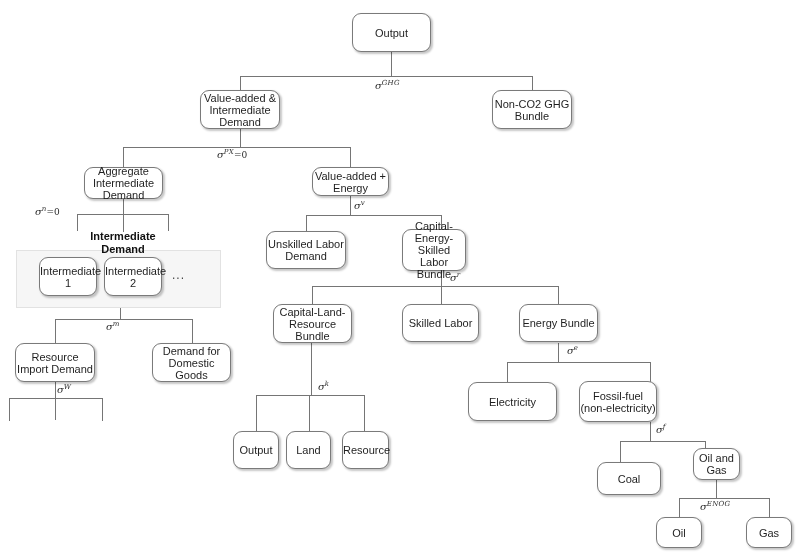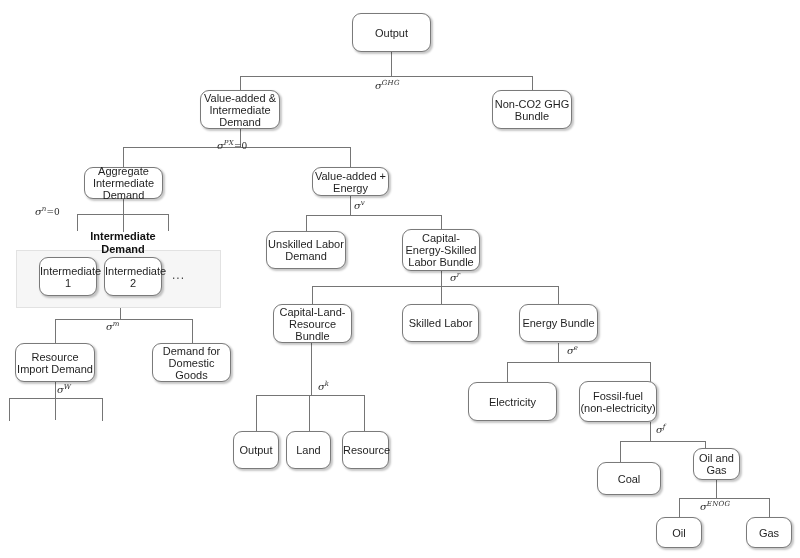--- a/index.html
+++ b/index.html
@@ -136,21 +136,21 @@
     </div>
   <div class="node" style="left:15px;top:343px;width:80px;height:39px">
       <span>Resource Import Demand</span>
     </div>
   <div class="node" style="left:152px;top:343px;width:79px;height:39px">
       <span>Demand for Domestic Goods</span>
     </div>
   <div class="node" style="left:266px;top:231px;width:80px;height:38px">
       <span>Unskilled Labor Demand</span>
     </div>
-  <div class="node" style="left:402px;top:229px;width:78px;height:42px">
+  <div class="node" style="left:402px;top:229px;width:64px;height:42px">
       <span>Capital-Energy-Skilled Labor Bundle</span>
     </div>
   <div class="node" style="left:273px;top:304px;width:79px;height:39px">
       <span>Capital-Land-Resource Bundle</span>
     </div>
   <div class="node" style="left:402px;top:304px;width:77px;height:38px">
       <span>Skilled Labor</span>
     </div>
   <div class="node" style="left:519px;top:304px;width:79px;height:38px">
       <span>Energy Bundle</span>
@@ -181,21 +181,21 @@
     </div>
   <div class="node" style="left:746px;top:517px;width:46px;height:31px">
       <span>Gas</span>
     </div>
 
   <div class="heading" style="left:78px;top:230px;width:90px">Intermediate Demand</div>
 
   <div class="ellipsis" style="left:172px;top:268px">...</div>
 
   <div class="sigma" style="left:375px;top:80px"><span>σ</span><sup>GHG</sup><span class="sfx"></span></div>
-  <div class="sigma" style="left:217px;top:140px"><span>σ</span><sup>PX</sup><span class="sfx">=0</span></div>
+  <div class="sigma" style="left:217px;top:149px"><span>σ</span><sup>PX</sup><span class="sfx">=0</span></div>
   <div class="sigma" style="left:35px;top:206px"><span>σ</span><sup>n</sup><span class="sfx">=0</span></div>
   <div class="sigma" style="left:354px;top:200px"><span>σ</span><sup>v</sup><span class="sfx"></span></div>
   <div class="sigma" style="left:106px;top:321px"><span>σ</span><sup>m</sup><span class="sfx"></span></div>
   <div class="sigma" style="left:57px;top:384px"><span>σ</span><sup>W</sup><span class="sfx"></span></div>
   <div class="sigma" style="left:450px;top:272px"><span>σ</span><sup>r</sup><span class="sfx"></span></div>
   <div class="sigma" style="left:318px;top:381px"><span>σ</span><sup>k</sup><span class="sfx"></span></div>
   <div class="sigma" style="left:567px;top:345px"><span>σ</span><sup>e</sup><span class="sfx"></span></div>
   <div class="sigma" style="left:656px;top:424px"><span>σ</span><sup>f</sup><span class="sfx"></span></div>
   <div class="sigma" style="left:700px;top:501px"><span>σ</span><sup>ENOG</sup><span class="sfx"></span></div>
 

